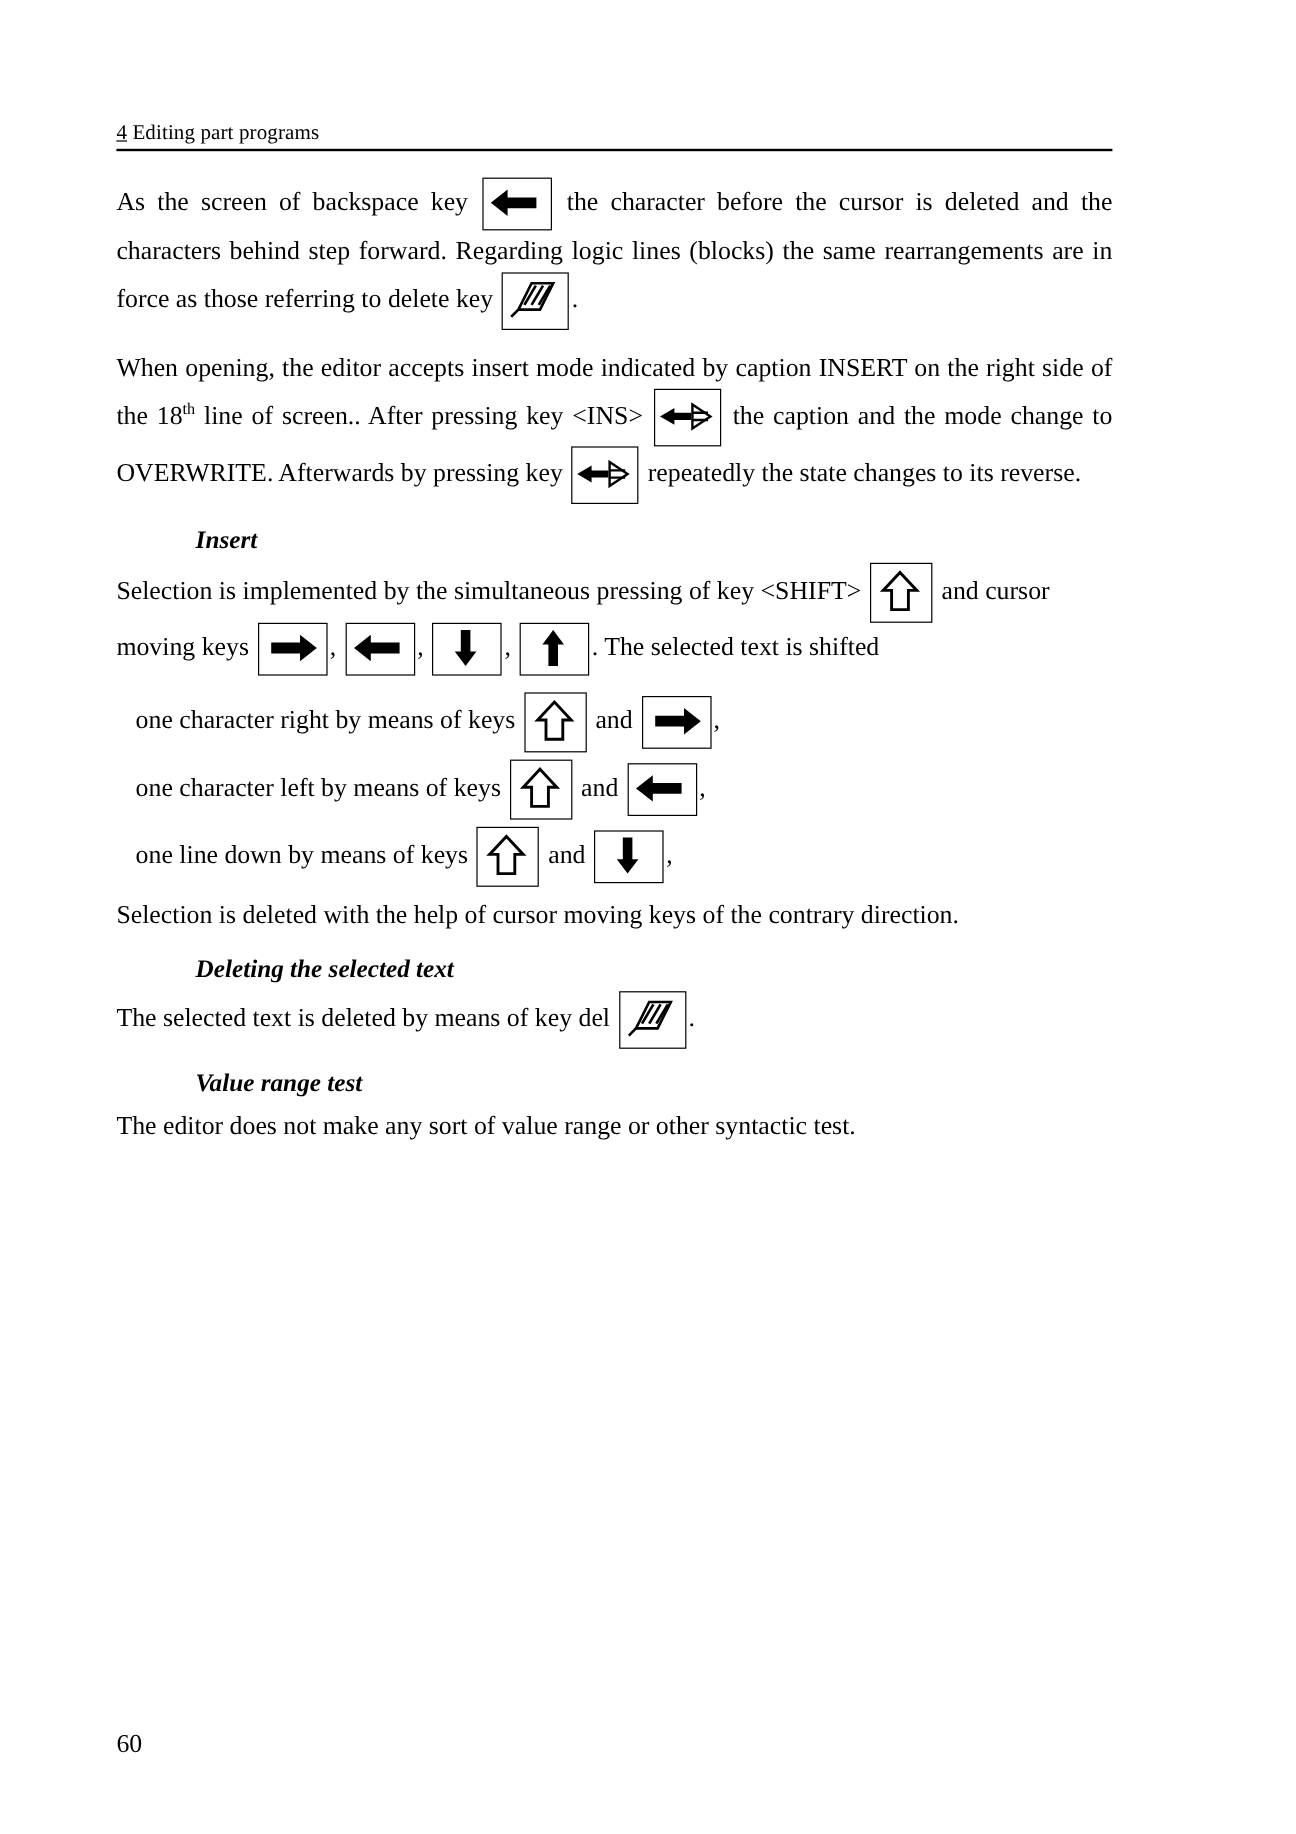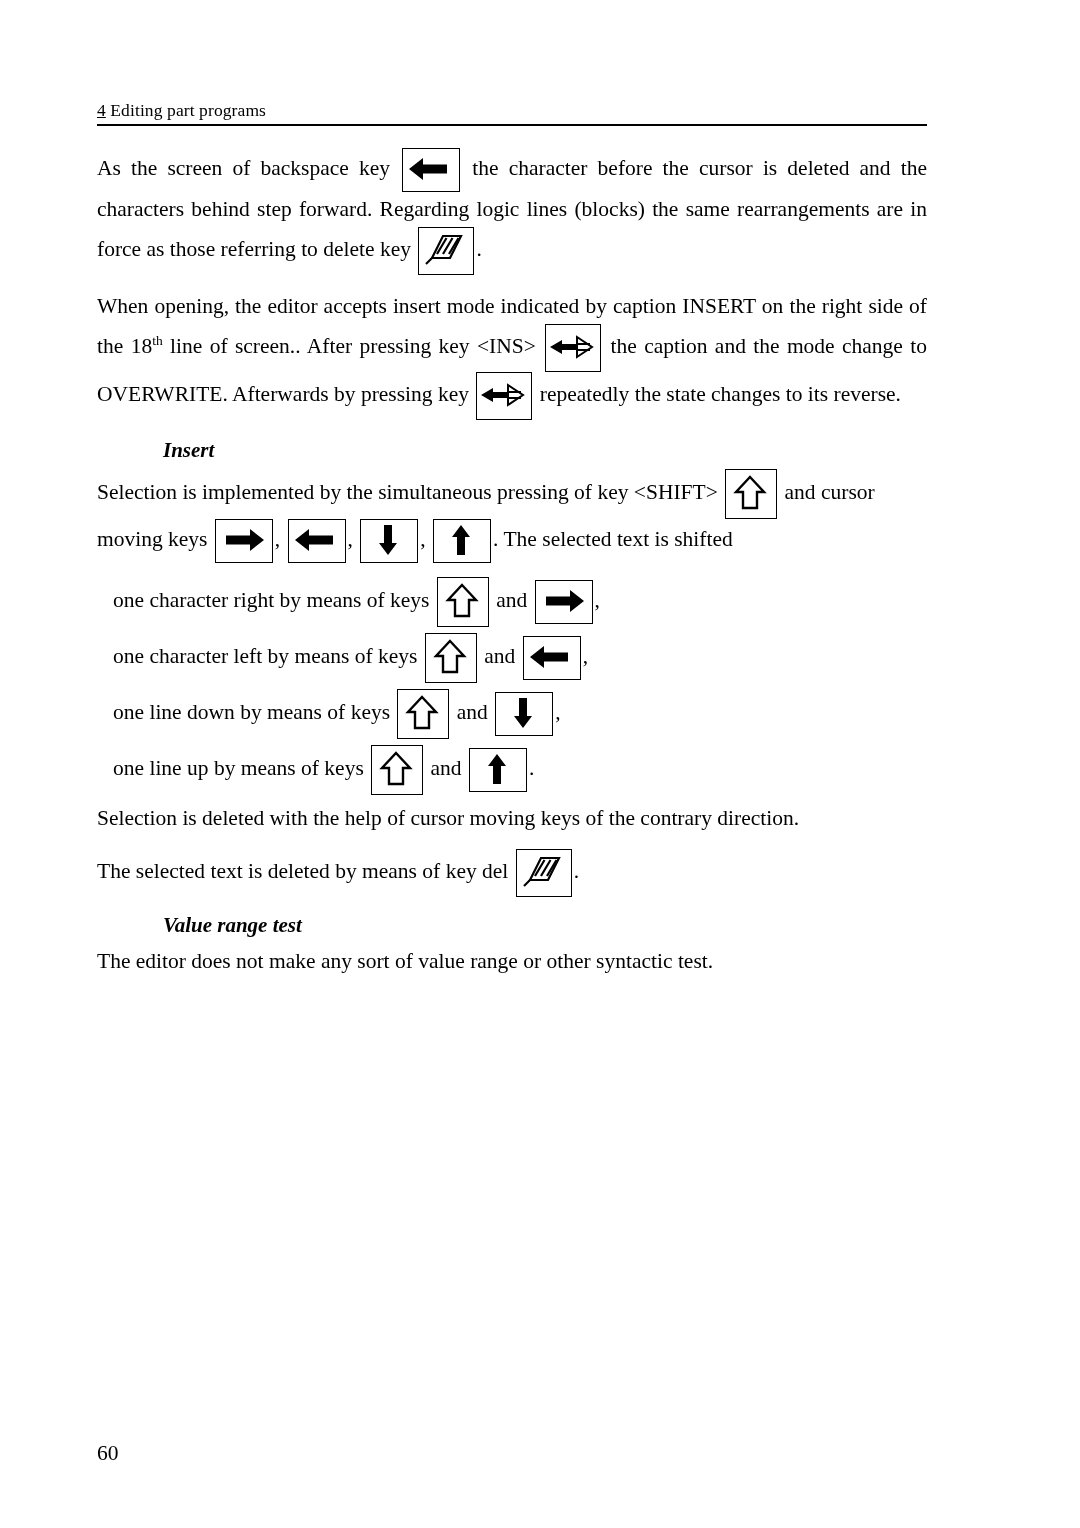--- a/index.html
+++ b/index.html
@@ -239,39 +239,24 @@
         </svg>
       </span>
       <span>and</span>
       <span class="key key-sm">
         <svg width="54" height="40" viewBox="0 0 54 40">
           <path fill="#000" d="M27 35 L18 23 L23 23 L23 5 L31 5 L31 23 L36 23 Z"></path>
         </svg>
       </span><span>,</span>
     </div>
 
-    <div class="line-row">
-      <span>one line up by means of keys</span>
-      <span class="key key-tall">
-        <svg width="48" height="46" viewBox="0 0 48 46">
-          <g fill="none" stroke="#000" stroke-width="2.4">
-            <path d="M24 7 L38 22 L31 22 L31 38 L17 38 L17 22 L10 22 Z"></path>
-          </g>
-        </svg>
-      </span>
-      <span>and</span>
-      <span class="key key-sm">
-        <svg width="54" height="40" viewBox="0 0 54 40">
-          <path fill="#000" d="M27 5 L18 17 L23 17 L23 35 L31 35 L31 17 L36 17 Z"></path>
-        </svg>
-      </span><span>.</span>
-    </div>
 
     <p class="body-text" style="margin-top:6px">Selection is deleted with the help of cursor moving keys of the contrary direction.</p>
 
+    <div class="sec-head tight">Deleting the selected text</div>
 
     <p class="body-text">
       <span>The selected text is deleted by means of key del</span>
       <span class="key key-md">
         <svg width="52" height="44" viewBox="0 0 52 44">
           <g fill="none" stroke="#000" stroke-width="2.2">
             <path d="M13 30 L24 8 L42 8 L31 30 Z"></path>
             <path d="M18 26 L27.5 10"></path>
             <path d="M24 26 L33.5 10"></path>
             <path d="M30 26 L39.5 10"></path>

